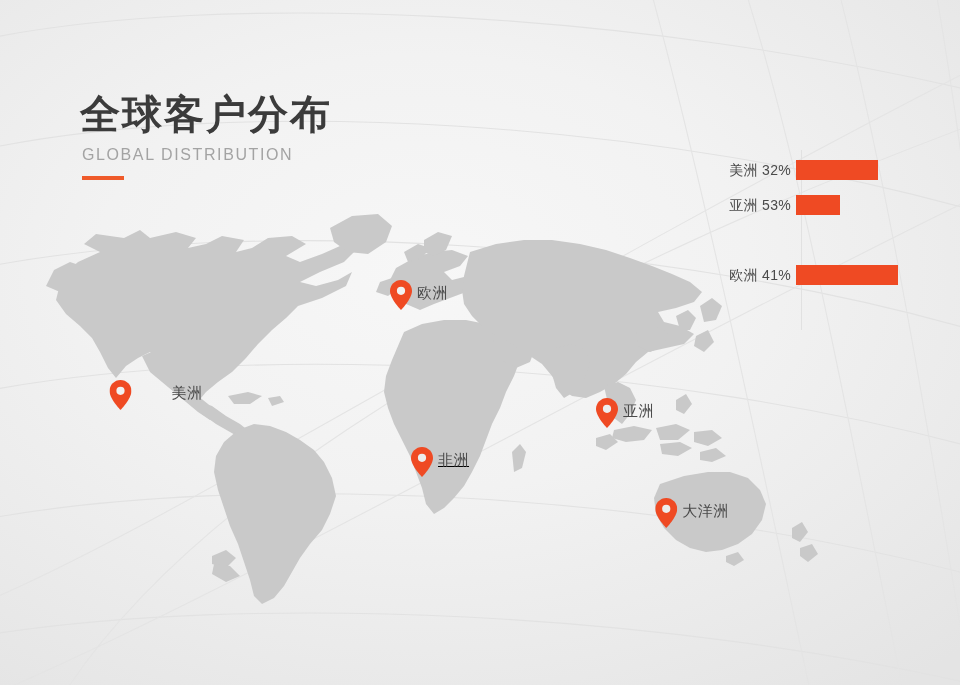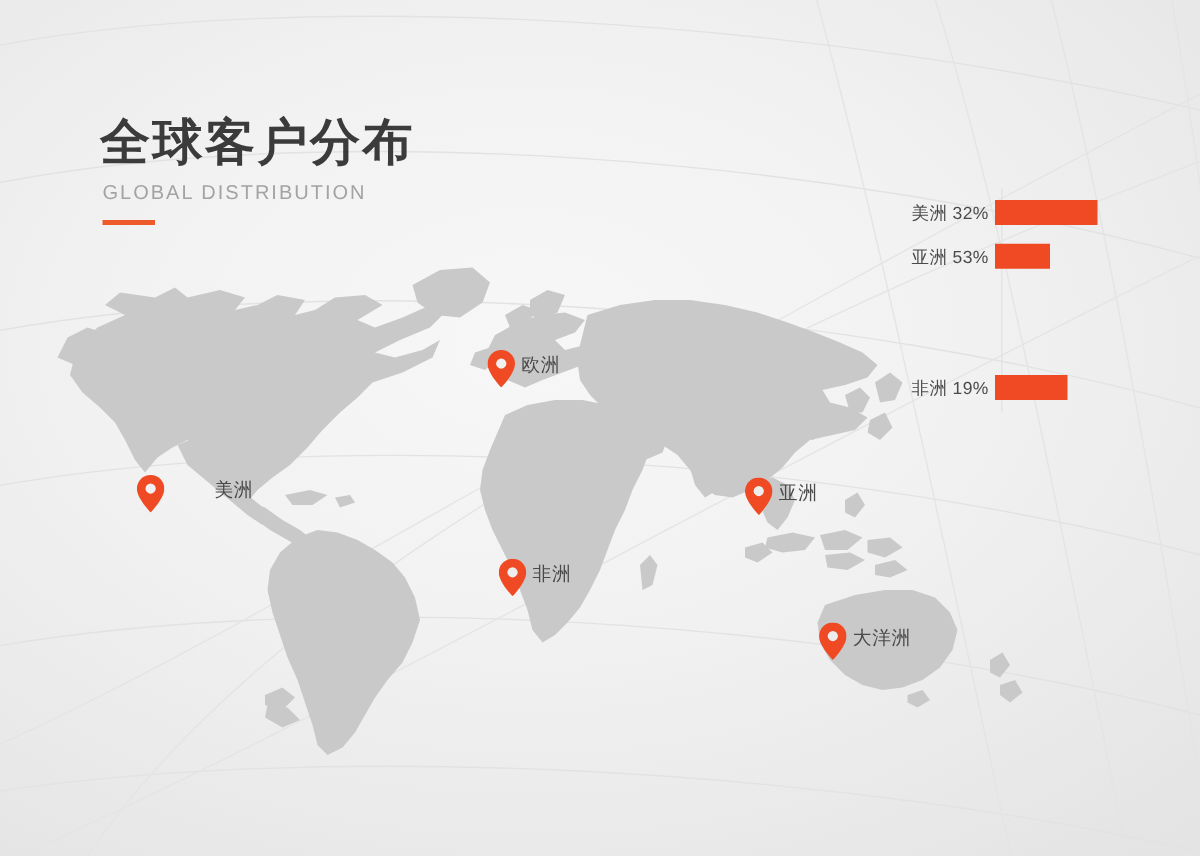--- a/index.html
+++ b/index.html
@@ -277,29 +277,29 @@
   </div>
 
   <div class="pin" style="left:419px; top:310px;">
     <svg class="pin-glyph" viewBox="0 0 22 30">
       <path d="M11 0 C4.93 0 0 4.93 0 11 c0 7.7 11 19 11 19 s11-11.3 11-19 C22 4.93 17.07 0 11 0 z" fill="#ef4a23"></path>
       <circle cx="11" cy="10.8" r="4.1" fill="#f1f1f1"></circle>
     </svg>
     <span class="pin-label">欧洲</span>
   </div>
 
-  <div class="pin" style="left:428px; top:477px;">
+  <div class="pin" style="left:440px; top:477px;text-decoration:underline;">
     <svg class="pin-glyph" viewBox="0 0 22 30">
       <path d="M11 0 C4.93 0 0 4.93 0 11 c0 7.7 11 19 11 19 s11-11.3 11-19 C22 4.93 17.07 0 11 0 z" fill="#ef4a23"></path>
       <circle cx="11" cy="10.8" r="4.1" fill="#ededed"></circle>
     </svg>
     <span class="pin-label">非洲</span>
   </div>
 
-  <div class="pin" style="left:625px; top:412px;">
+  <div class="pin" style="left:625px; top:428px;">
     <svg class="pin-glyph" viewBox="0 0 22 30">
       <path d="M11 0 C4.93 0 0 4.93 0 11 c0 7.7 11 19 11 19 s11-11.3 11-19 C22 4.93 17.07 0 11 0 z" fill="#ef4a23"></path>
       <circle cx="11" cy="10.8" r="4.1" fill="#ededed"></circle>
     </svg>
     <span class="pin-label">亚洲</span>
   </div>
 
   <div class="pin" style="left:692px; top:528px;">
     <svg class="pin-glyph" viewBox="0 0 22 30">
       <path d="M11 0 C4.93 0 0 4.93 0 11 c0 7.7 11 19 11 19 s11-11.3 11-19 C22 4.93 17.07 0 11 0 z" fill="#ef4a23"></path>
@@ -319,22 +319,22 @@
     </div>
 
     <div class="bar-row" style="top:44px;">
       <div class="bar-label" style="color: rgb(74, 74, 74);">亚洲 53%</div>
       <div class="bar-track">
         <div class="bar-fill" style="width: 44px; background: rgb(239, 74, 35);"></div>
       </div>
     </div>
 
 
-
-    <div class="bar-row" style="top:149px;">
-      <div class="bar-label" style="color: rgb(74, 74, 74);">非洲 19%</div>
+    <div class="bar-row" style="top:114px;">
+      <div class="bar-label" style="color: rgb(74, 74, 74);">欧洲 41%</div>
       <div class="bar-track">
-        <div class="bar-fill" style="width: 58px; background: rgb(239, 74, 35);"></div>
+        <div class="bar-fill" style="width: 102px; background: rgb(239, 74, 35);"></div>
       </div>
     </div>
+
   </div>
 
 </div>
 
 </body></html>

